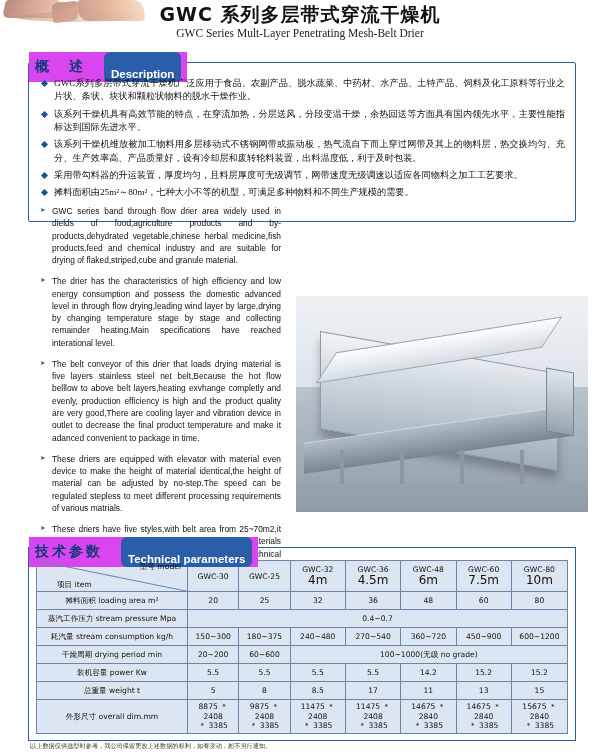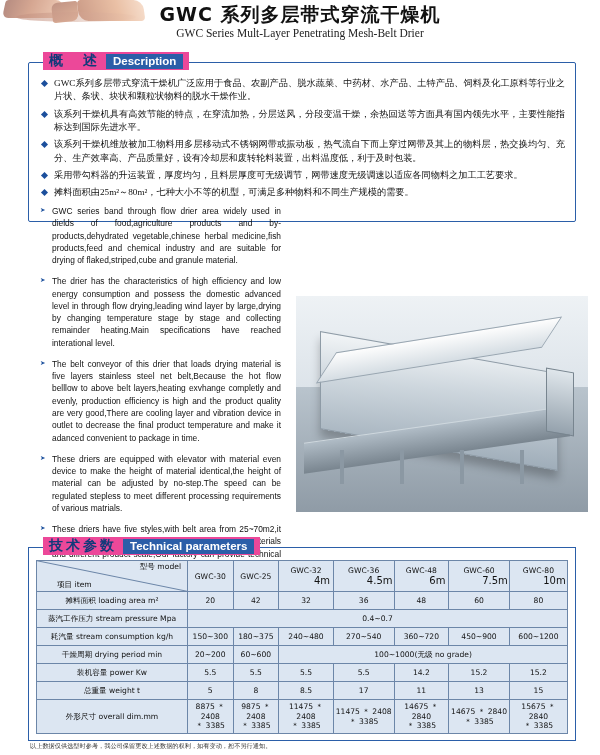--- a/index.html
+++ b/index.html
@@ -95,40 +95,40 @@
     width: 548px;
     border: 1px solid #2b5ea8;
     border-radius: 2px;
     box-sizing: border-box;
     padding: 14px 10px 10px 12px;
     min-height: 160px;
   }
   .sec-head {
     position: absolute;
     top: -11px;
-    left: 14px;
-    background: #ec4899;
+    left: 0;
+    background: #d946ef;
     padding: 0 6px;
     display: flex;
     align-items: center;
-    gap: 6px;
+    gap: 18px;
   }
   .sec-head .cn {
     font-size: 14px;
     font-weight: bold;
     color: #123a7a;
     letter-spacing: 3px;
     font-family: "DejaVu Sans", sans-serif;
   }
   .sec-head .en {
     font-size: 11.5px;
     color: #fff;
     background: #2b5ea8;
-    padding: 1px 7px 2px 7px;
-    border-radius: 0;
+    padding: 16px 7px 2px 7px;
+    border-radius: 6px;
     font-family: "Liberation Sans", sans-serif;
     font-weight: bold;
   }
   ul.bullets {
     margin: 0;
     padding: 0;
     list-style: none;
   }
   ul.bullets li {
     position: relative;
@@ -300,23 +300,22 @@
   }
   .diag .it {
     position: absolute;
     left: 20px; bottom: 1px;
     font-size: 7.6px;
   }
   td.rowlabel {
     text-align: center;
   }
   .model-sub {
-    font-size: 10px;
+    font-size: 12px;
     line-height: 1.1;
-    padding-left: 32px;
   }
   .footnote {
     position: absolute;
     left: 30px;
     top: 742px;
     width: 548px;
     font-size: 6.2px;
     color: #333;
     font-family: "DejaVu Sans", sans-serif;
     line-height: 1.3;
@@ -414,21 +413,21 @@
         </th>
         <th>
           <div>GWC-80</div>
           <div class="model-sub">10m</div>
         </th>
       </tr>
 
       <tr>
         <td class="rowlabel">摊料面积 loading area m²</td>
         <td>20</td>
-        <td>42</td>
+        <td>25</td>
         <td>32</td>
         <td>36</td>
         <td>48</td>
         <td>60</td>
         <td>80</td>
       </tr>
 
       <tr>
         <td class="rowlabel">蒸汽工作压力 stream pressure Mpa</td>
         <td colspan="7">0.4~0.7</td>

